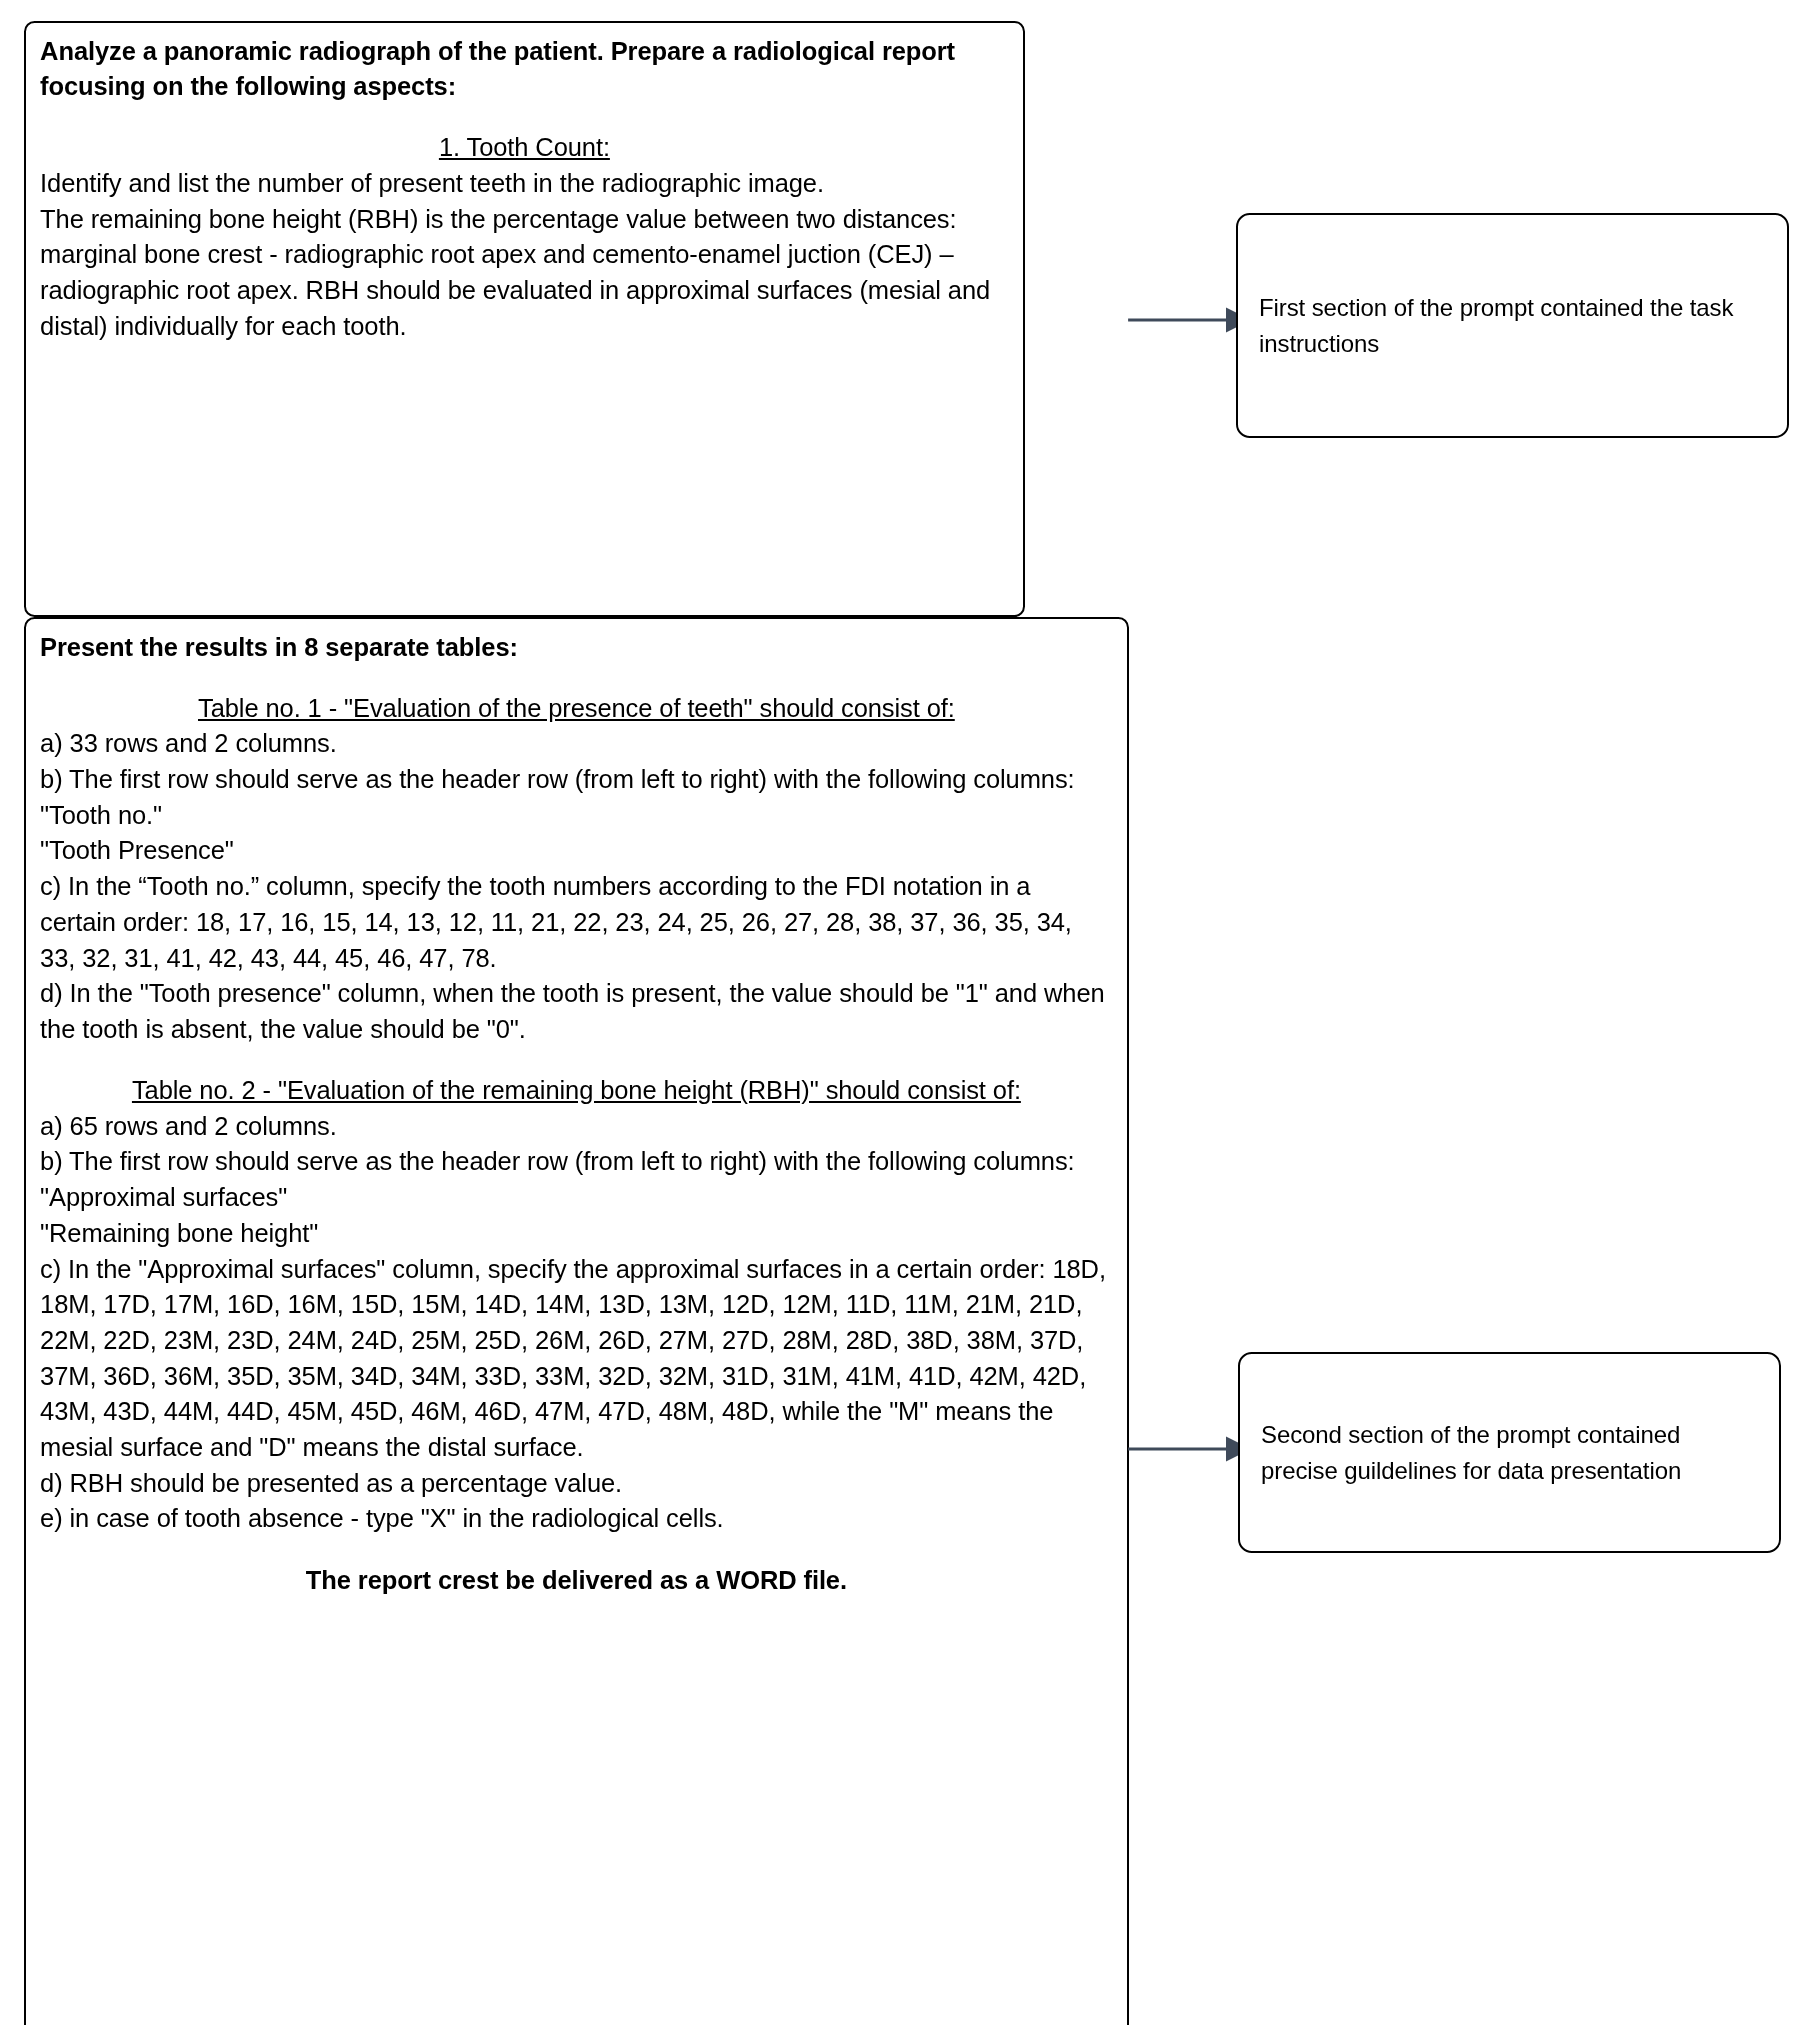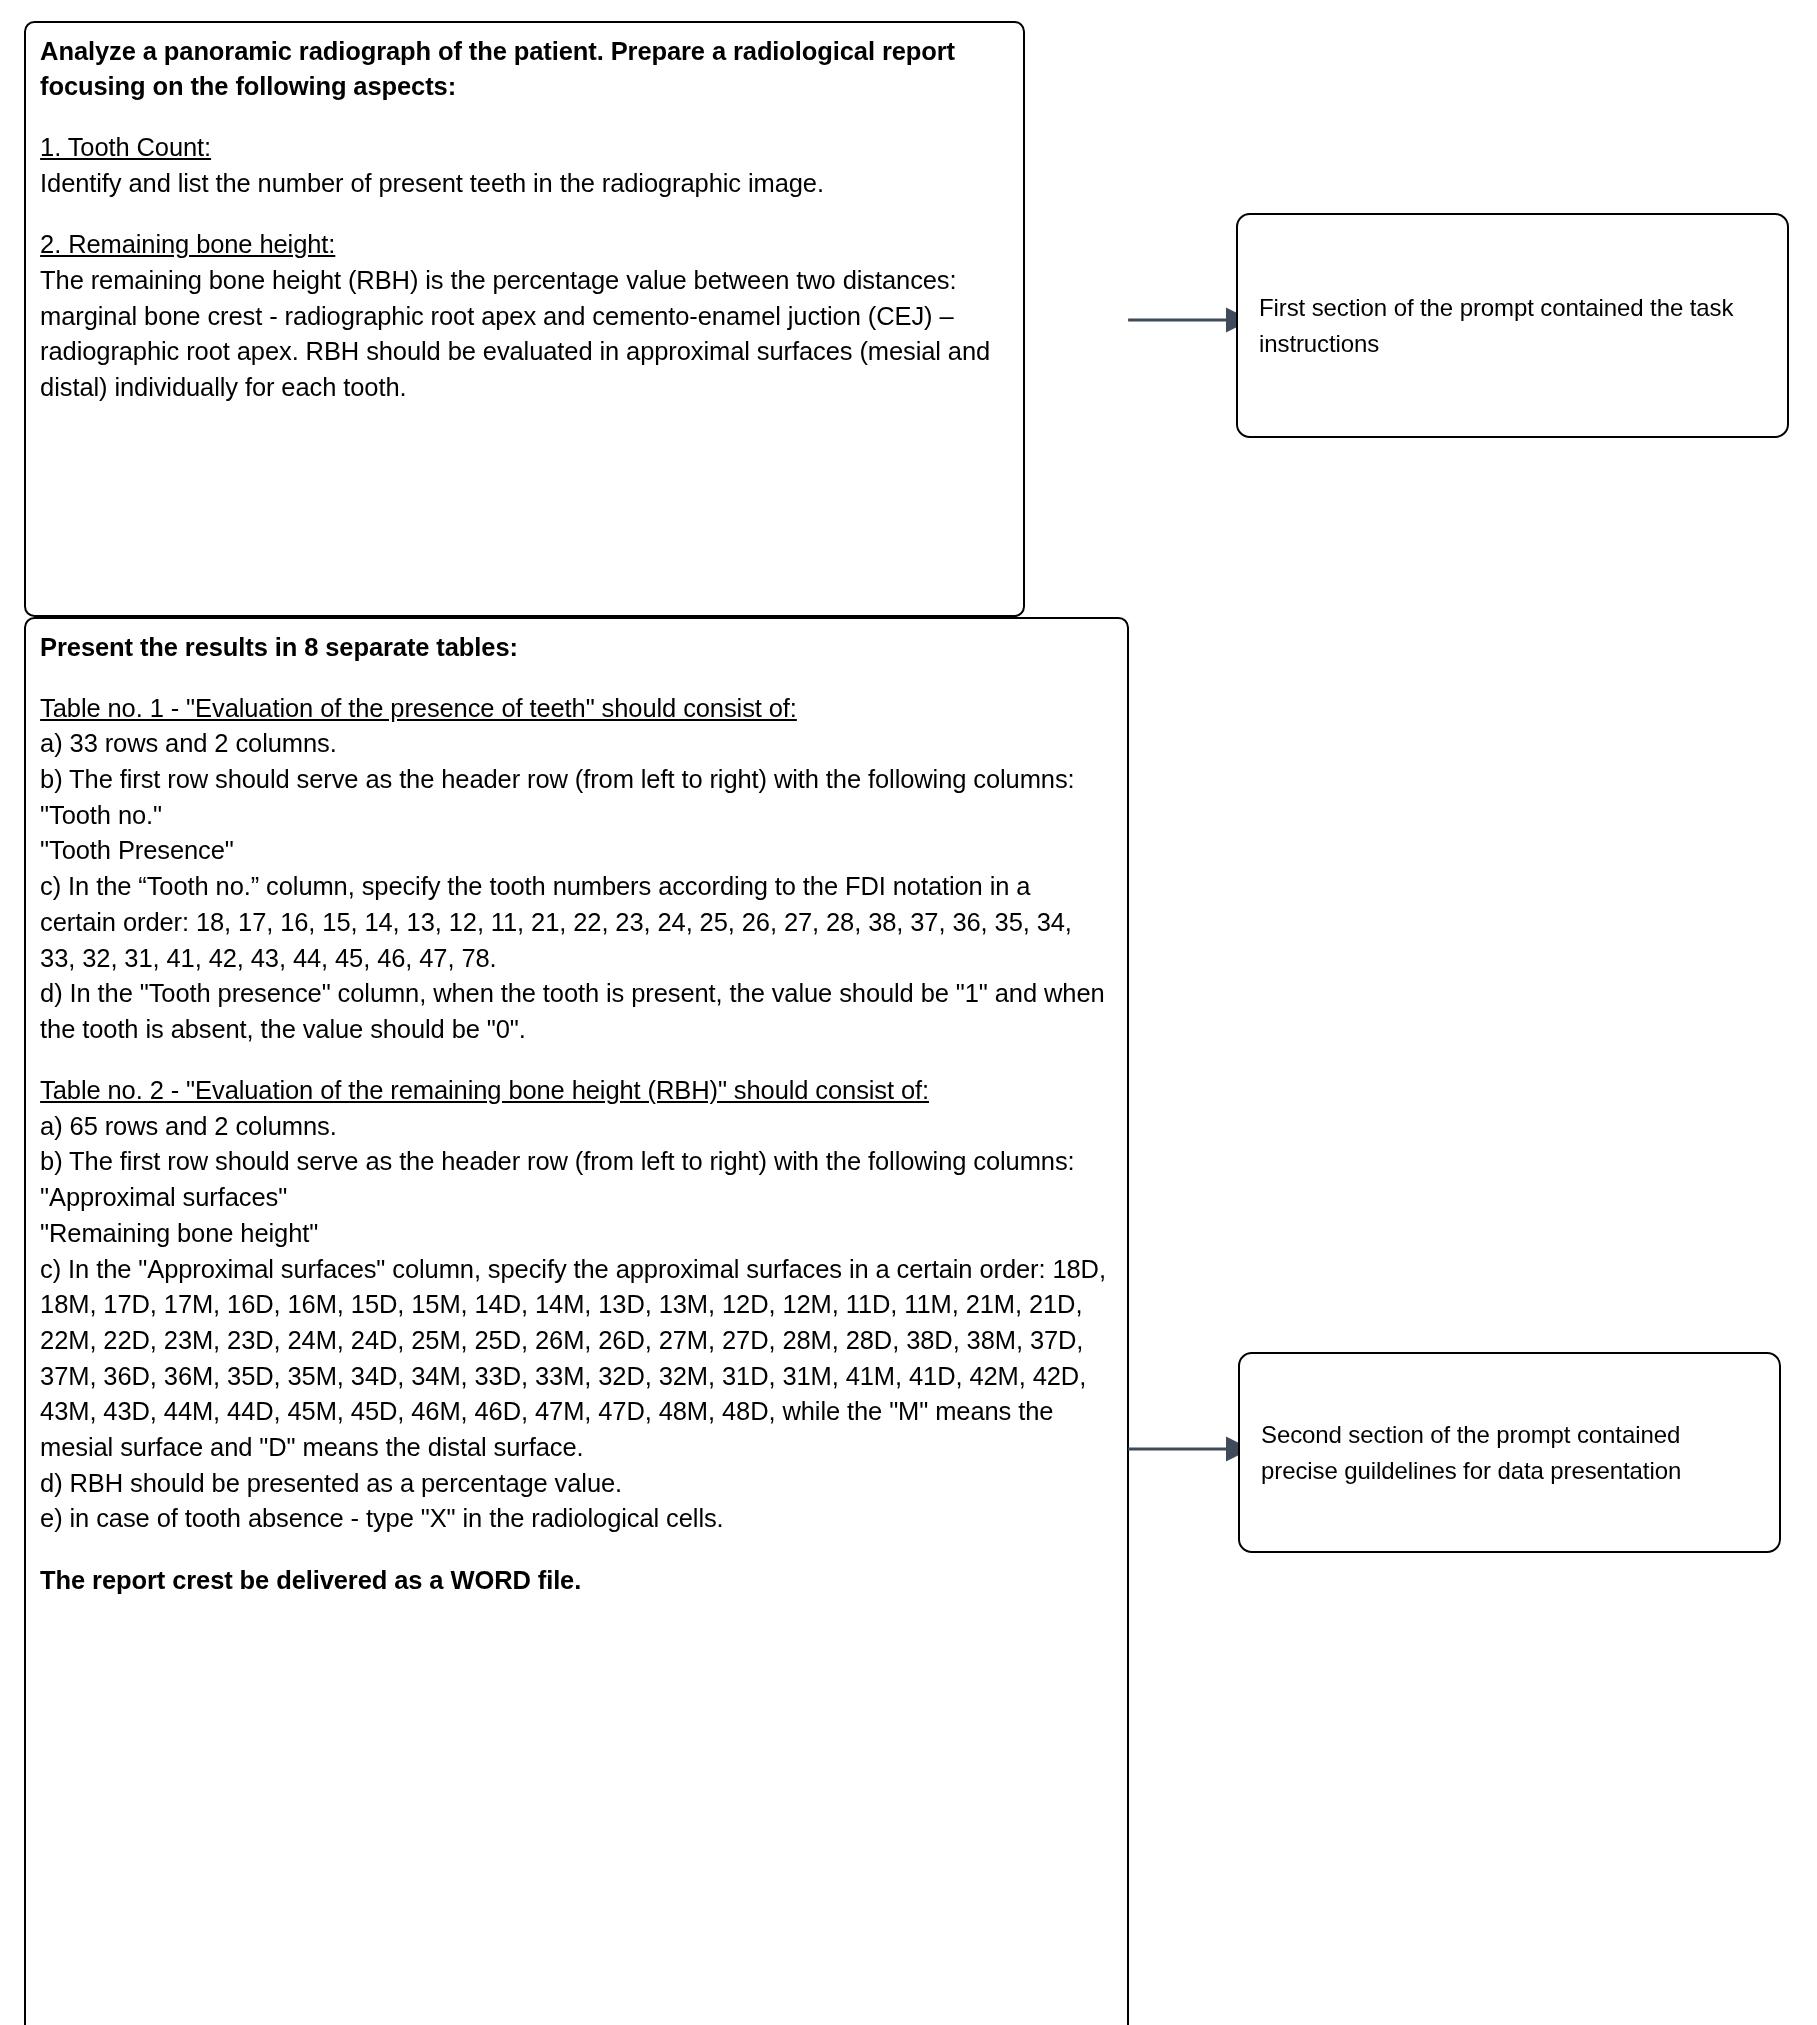--- a/index.html
+++ b/index.html
@@ -24,21 +24,21 @@
 
   .prompt-inner{
     position:absolute;
     left:14.6px; right:13.8px; top:10.5px;
     font-size:25.5px;
     line-height:1.40;
     letter-spacing:-0.1px;
   }
 
   p.para{margin:0 0 0 0;}
-  p.gap{margin-top:25.5px;}
+  p.gap{margin-top:25.5px;text-align:center;}
   .bold{font-weight:bold;}
   .underline{text-decoration:underline;text-underline-offset:2px;}
 
   
   .callout{
     position:absolute;
     background:#ffffff;
     border:2.4px solid #000000;
     border-radius:13.8px;
     box-sizing:border-box;
@@ -62,21 +62,20 @@
 </head>
 <body>
 
 <div class="canvas">
 
   <div class="prompt-box" id="prompt-box-1">
     <div class="prompt-inner">
       <p class="para bold">Analyze a panoramic radiograph of the patient. Prepare a radiological report focusing on the following aspects:</p>
       <p class="para gap underline">1. Tooth Count:</p>
       <p class="para">Identify and list the number of present teeth in the radiographic image.</p>
-      <p class="para gap underline">2. Remaining bone height:</p>
       <p class="para">The remaining bone height (RBH) is the percentage value between two distances: marginal bone crest - radiographic root apex and cemento-enamel juction (CEJ) – radiographic root apex. RBH should be evaluated in approximal surfaces (mesial and distal) individually for each tooth.</p>
     </div>
   </div>
 
   <div class="prompt-box" id="prompt-box-2">
     <div class="prompt-inner">
       <p class="para bold">Present the results in 8 separate tables:</p>
 
       <p class="para gap underline">Table no. 1 - "Evaluation of the presence of teeth" should consist of:</p>
       <p class="para">a) 33 rows and 2 columns.</p>

